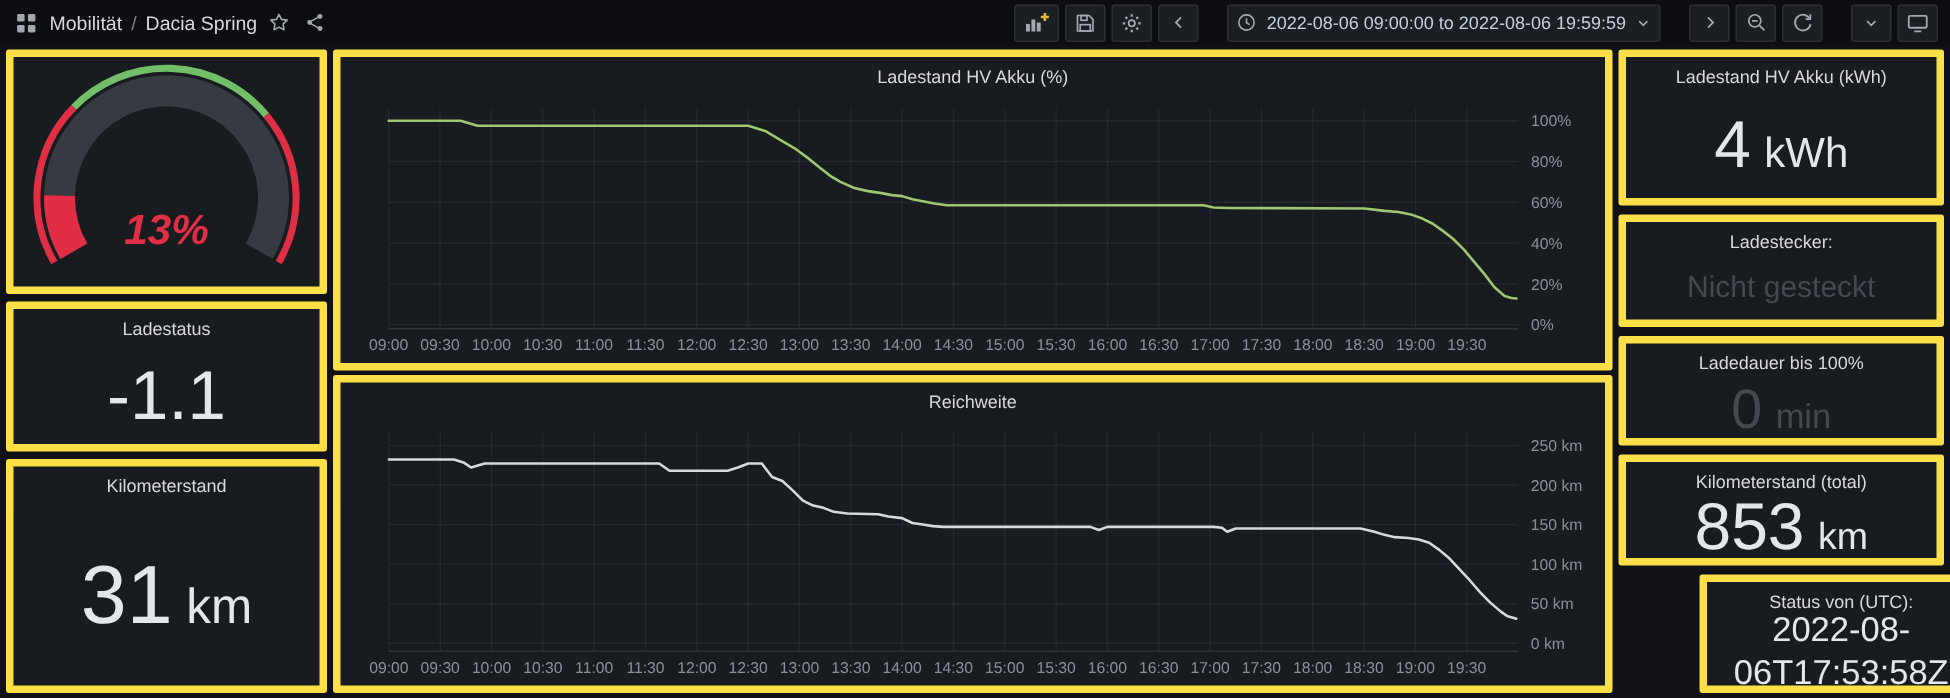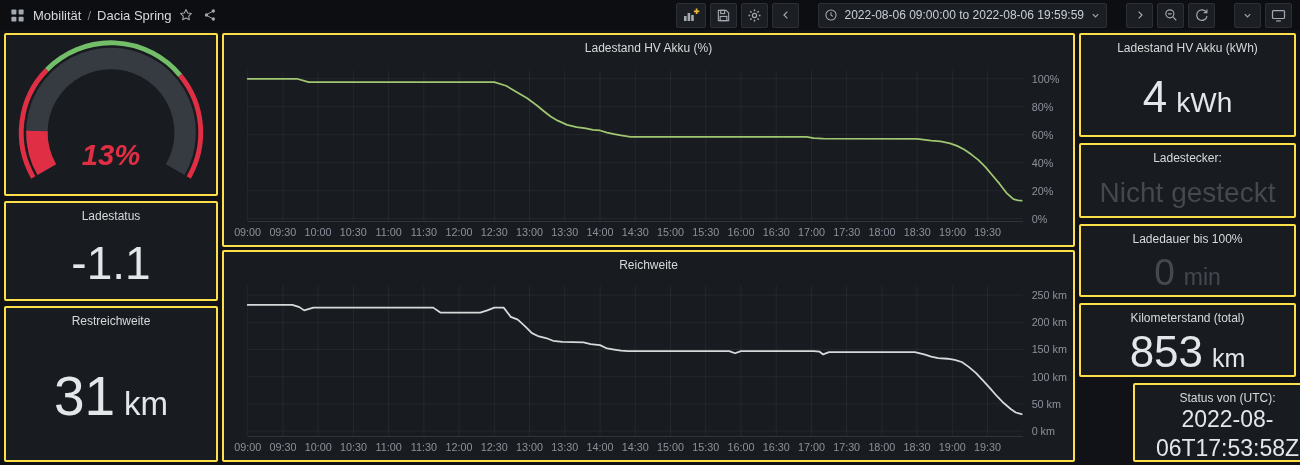--- a/index.html
+++ b/index.html
@@ -17,21 +17,21 @@
   .breadcrumb .sep{color:#7b8087;font-weight:400;}
   .plain-icon{background:none;border:none;padding:2px;display:flex;align-items:center;
               color:#a3a9b0;cursor:pointer;}
   .nav-right{display:flex;align-items:center;gap:4px;}
   .tb-btn{height:25px;min-width:27px;padding:0 5px;display:flex;align-items:center;gap:6px;
           justify-content:center;background:#1b1e23;border:1px solid #2c2f35;border-radius:2px;
           color:#a3a9b0;font-family:inherit;cursor:pointer;}
   .tb-group{display:flex;align-items:center;gap:19px;}
   .time-text{font-size:12px;color:#c7d0d9;white-space:nowrap;}
   
-  .panel{position:absolute;background:#181b1f;border:2px solid #fde047;border-radius:2px;}
+  .panel{position:absolute;background:#181b1f;border:5px solid #fde047;border-radius:2px;}
   .panel-title{position:absolute;top:0;left:0;right:0;height:27px;line-height:27px;margin:0;
                text-align:center;font-size:12px;font-weight:500;color:#d8d9da;cursor:pointer;
                white-space:nowrap;overflow:hidden;}
   .p-gauge{left:4px;top:33px;width:214px;height:163px;font-style:italic;}
   .p-ladestatus{left:4px;top:201px;width:214px;height:100px;}
   .p-rest{left:4px;top:306px;width:214px;height:156px;}
   .p-chart1{left:222px;top:33px;width:853px;height:214px;}
   .p-chart2{left:222px;top:250px;width:853px;height:212px;}
   .p-kwh{left:1079px;top:33px;width:217px;height:104px;}
   .p-stecker{left:1079px;top:143px;width:217px;height:75px;}
@@ -40,21 +40,21 @@
   .p-status{left:1133px;top:383px;width:189px;height:79px;}
   .stat{position:absolute;left:0;right:0;top:24px;bottom:0;display:flex;
         align-items:center;justify-content:center;}
   .statline{display:flex;align-items:baseline;gap:9px;white-space:nowrap;}
   .val{font-weight:500;color:#e4e7ea;}
   .unit{font-weight:500;color:#e4e7ea;}
   .p-ladestatus .val{font-size:46px;}
   .p-rest .val{font-size:55px;} .p-rest .unit{font-size:33px;}
   .p-kwh .val{font-size:44px;}  .p-kwh .unit{font-size:28px;}
   .dim .val,.dim .unit{color:#44484f;}
-  .p-stecker .val{font-size:28px;}
+  .p-stecker .val{font-size:20px;}
   .p-dauer .val{font-size:37px;} .p-dauer .unit{font-size:23px;}
   .p-km .val{font-size:44px;}    .p-km .unit{font-size:25px;}
   .p-status .stat{top:22px;}
   .p-status .statline{white-space:normal;text-align:center;font-size:23px;line-height:1.25;
                       font-weight:500;color:#e4e7ea;padding:0 18px;}
   .chart-svg,.gauge-svg{position:absolute;inset:0;width:100%;height:100%;}
   svg{display:block;}
 </style>
 </head>
 <body>
@@ -177,21 +177,21 @@
   <section class="panel p-ladestatus">
     <h2 class="panel-title">Ladestatus</h2>
     <div class="stat">
       <div class="statline">
           <span class="val">-1.1</span>
         </div>
     </div>
   </section>
 
   <section class="panel p-rest">
-    <h2 class="panel-title">Restreichweite</h2>
+    <h2 class="panel-title">Kilometerstand</h2>
     <div class="stat">
       <div class="statline">
         <span class="val">31</span>
         <span class="unit">km</span>
       </div>
     </div>
   </section>
 
   <section class="panel p-chart1">
     <h2 class="panel-title">Ladestand HV Akku (%)</h2>

